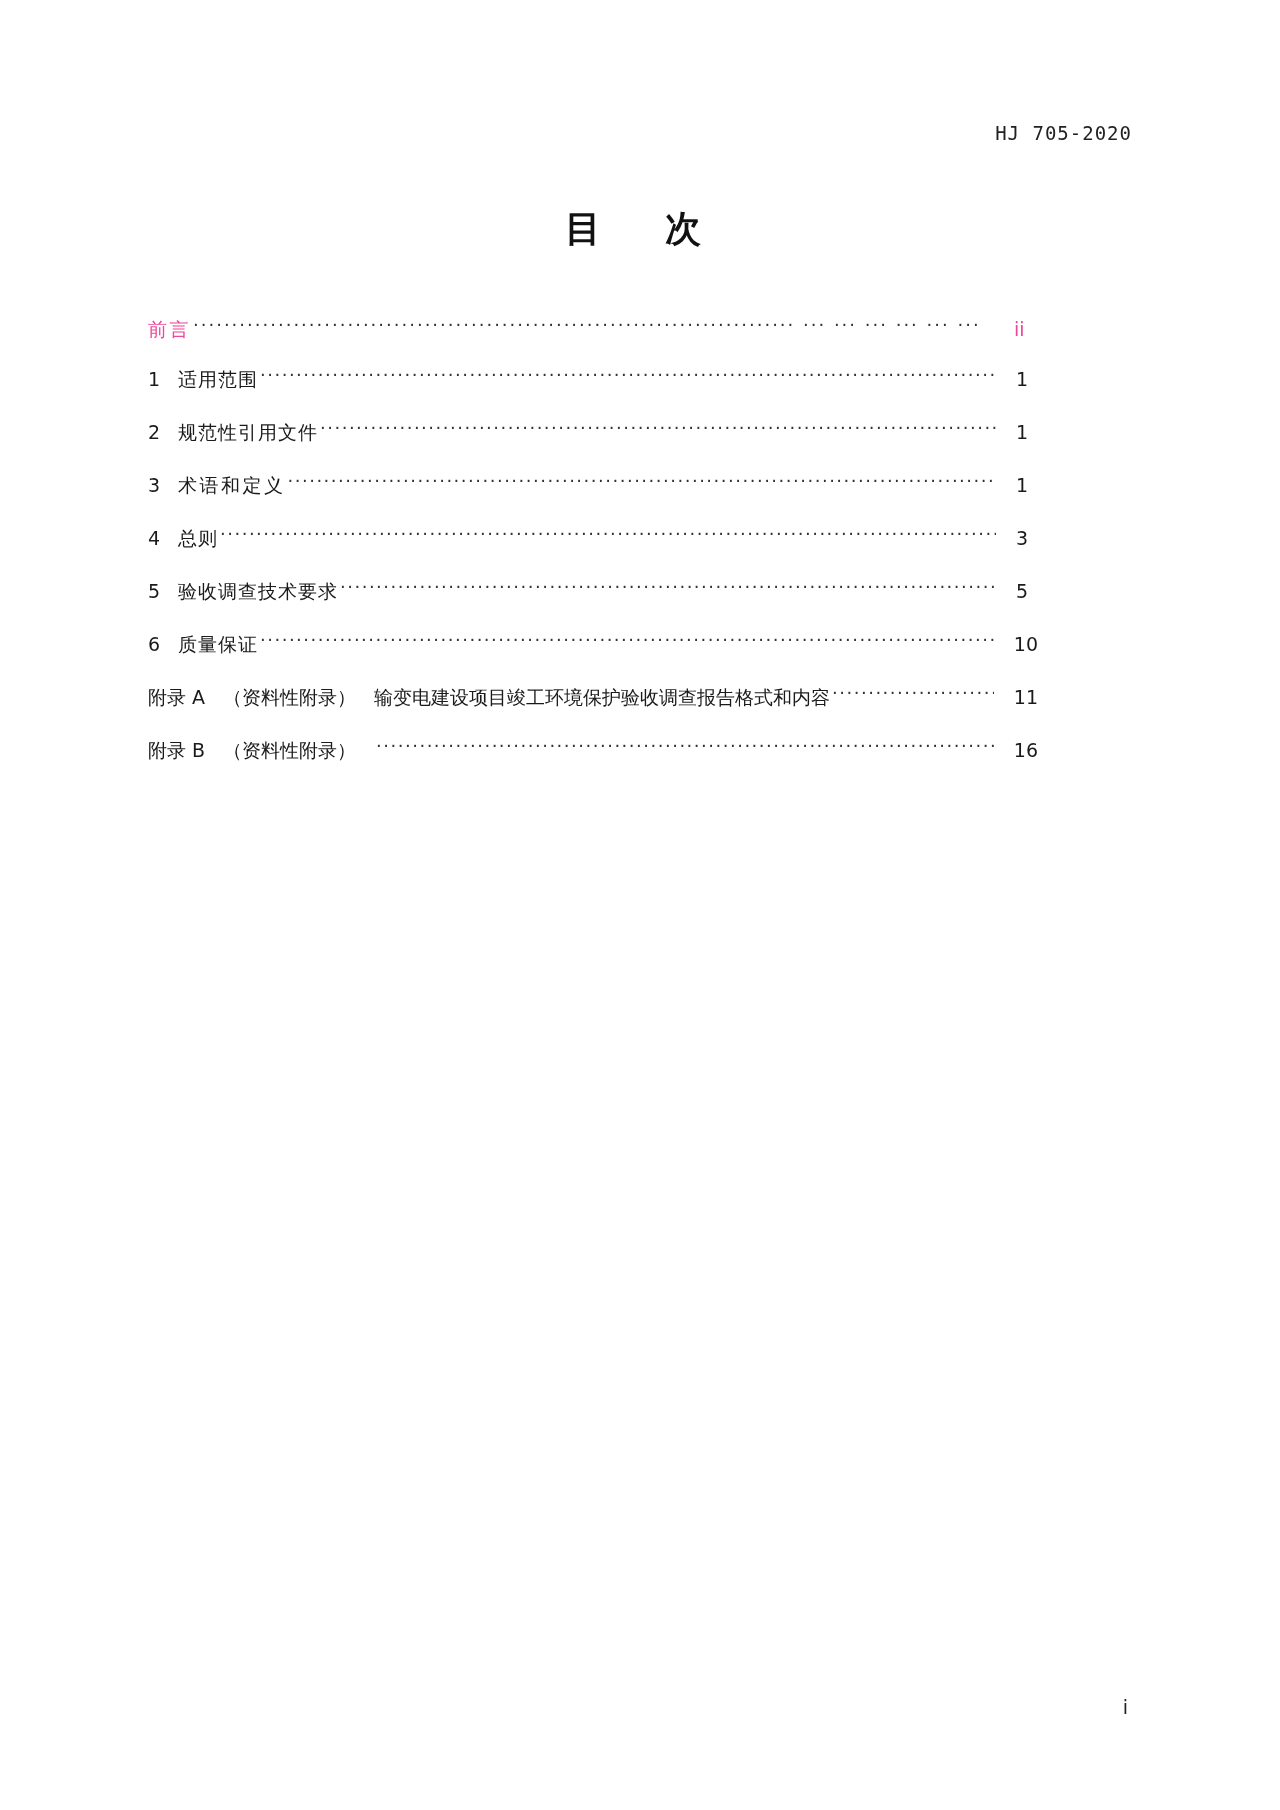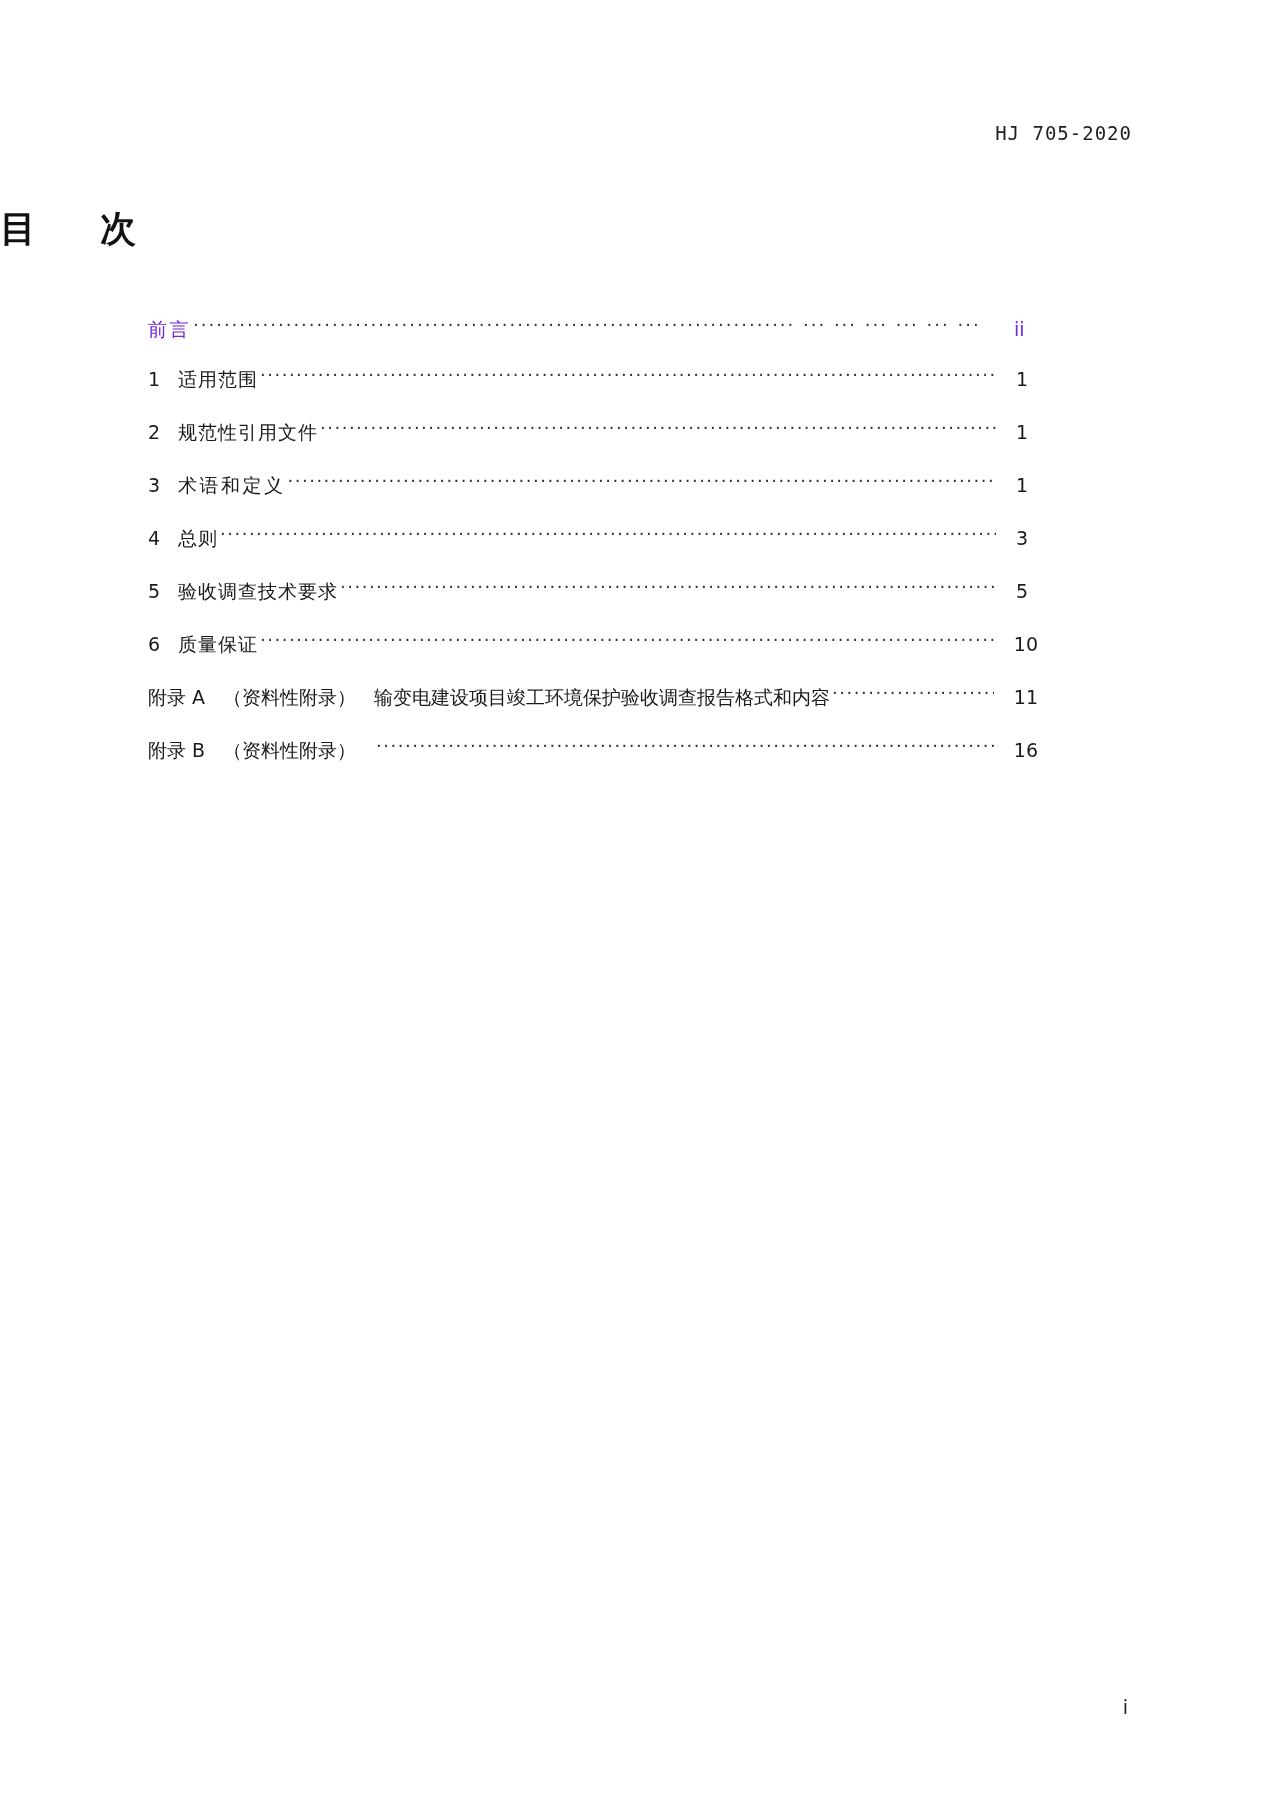--- a/index.html
+++ b/index.html
@@ -26,20 +26,21 @@
     letter-spacing: 1px;
     color: #222;
     white-space: nowrap;
     text-align: center;
   }
   .doc-title {
     position: absolute;
     top: 205px;
     left: 0;
     width: 1280px;
+    text-align: center;
     font-family: "DejaVu Sans", sans-serif;
     font-size: 36px;
     font-weight: bold;
     letter-spacing: 14px;
     color: #111;
   }
   .toc {
     position: absolute;
     top: 315px;
     left: 148px;
@@ -51,21 +52,21 @@
     width: 100%;
     margin-bottom: 25px;
     font-size: 20px;
     line-height: 28px;
     color: #1a1a1a;
     white-space: nowrap;
   }
   .toc-row.foreword {
     font-family: "DejaVu Sans", sans-serif;
     font-size: 19px;
-    color: #6d28d9;
+    color: #ec4899;
     margin-bottom: 22px;
   }
   .toc-row.numbered {
     font-family: "DejaVu Sans", sans-serif;
     font-size: 19px;
   }
   .toc-row.annex {
     font-family: "DejaVu Sans", sans-serif;
     font-size: 19px;
   }

